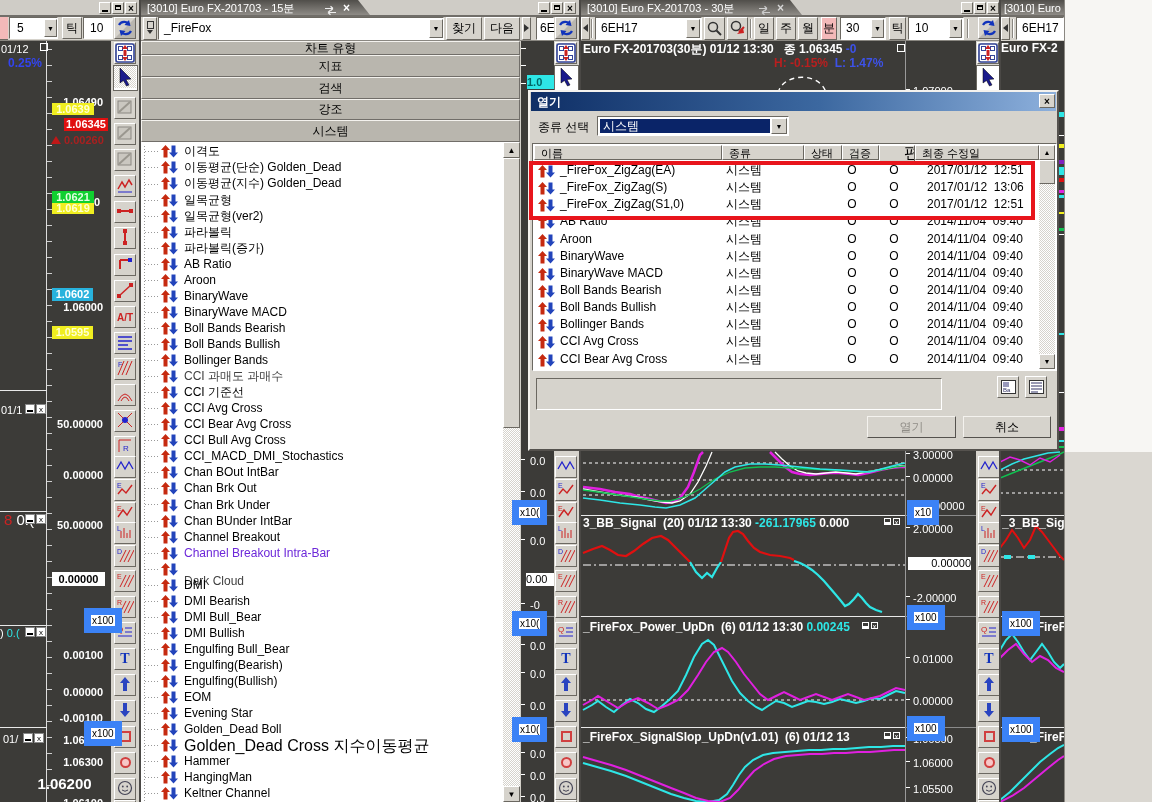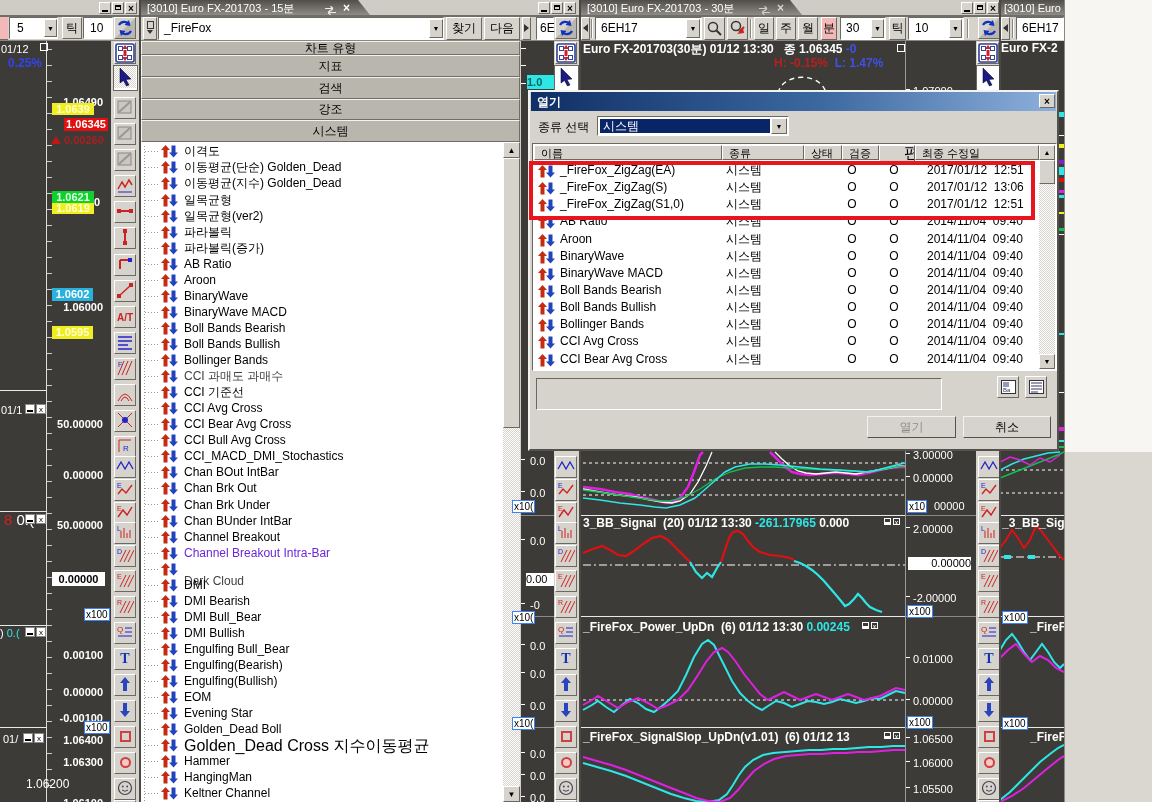--- a/index.html
+++ b/index.html
@@ -3,21 +3,21 @@
 <style>
 *{margin:0;padding:0;box-sizing:border-box;}
 body{width:1152px;height:802px;overflow:hidden;position:relative;
  font-family:"Liberation Sans",sans-serif;background:#d2cfc8;}
 .ab{position:absolute;}
 .tbtn{position:absolute;background:#d6d3cc;border-top:1px solid #fff;border-left:1px solid #fff;
  border-right:1px solid #6b6861;border-bottom:1px solid #6b6861;color:#000;text-align:center;}
 .sunk{border-top:1px solid #6b6861;border-left:1px solid #6b6861;border-right:1px solid #fff;border-bottom:1px solid #fff;}
 .white{background:#fff;}
 .dark{background:#3c3b38;}
-.x100{position:absolute;background:#fff;color:#000;font-size:10px;line-height:11px;border:1px solid #3b82f6;padding:0 1px;white-space:pre;}
+.x100{position:absolute;background:#fff;color:#000;font-size:10px;line-height:11px;border:7px solid #3b82f6;padding:0 1px;white-space:pre;}
 .icn{position:absolute;width:22px;height:22px;background:#d6d3cc;border-top:1px solid #fff;border-left:1px solid #fff;border-right:1px solid #6b6861;border-bottom:1px solid #6b6861;font-size:13px;line-height:20px;text-align:center;overflow:hidden;}
 </style></head><body>
 <div class="ab" style="left:0;top:0;width:1152px;height:15px;background:#cfccc6"></div>
 <div class="ab" style="left:0;top:15px;width:1152px;height:2px;background:#716e69"></div>
 <div class="ab" style="left:0;top:17px;width:1065px;height:23px;background:#d6d3cc"></div>
 <div class="ab" style="left:0;top:40px;width:1065px;height:1px;background:#8a8781"></div>
 <div class="ab" style="left:139px;top:0;width:2px;height:802px;background:#4a4845;z-index:30"></div>
 <div class="ab" style="left:579px;top:0;width:2px;height:802px;background:#4a4845;z-index:30"></div>
 <div class="ab" style="left:999px;top:0;width:2px;height:802px;background:#4a4845;z-index:30"></div>
 <div class="ab" style="left:141px;top:0;width:229px;height:15px;background:linear-gradient(180deg,#504e4a,#8e8b86);clip-path:polygon(0 0,calc(100% - 12px) 0,100% 100%,0 100%);z-index:5"></div>
@@ -394,21 +394,21 @@
 <div class="ab" style="left:52px;top:326px;width:41px;height:13px;background:#f0ee20;color:#ffffd2;font-size:11px;font-weight:bold;line-height:13px;text-align:center;z-index:3;overflow:hidden">1.0595</div>
 <div class="ab" style="left:26px;top:418px;color:#fff;font-size:11px;line-height:12px;font-weight:bold;z-index:2;white-space:pre;width:77px;text-align:right">50.00000</div>
 <div class="ab" style="left:26px;top:469px;color:#fff;font-size:11px;line-height:12px;font-weight:bold;z-index:2;white-space:pre;width:77px;text-align:right">0.00000</div>
 <div class="ab" style="left:26px;top:519px;color:#fff;font-size:11px;line-height:12px;font-weight:bold;z-index:2;white-space:pre;width:77px;text-align:right">50.00000</div>
 <div class="ab" style="left:52px;top:572px;width:53px;height:14px;background:#fff;color:#000;font-size:11px;font-weight:bold;line-height:14px;text-align:center;z-index:3">0.00000</div>
 <div class="ab" style="left:26px;top:649px;color:#fff;font-size:11px;line-height:12px;font-weight:bold;z-index:2;white-space:pre;width:77px;text-align:right">0.00100</div>
 <div class="ab" style="left:26px;top:686px;color:#fff;font-size:11px;line-height:12px;font-weight:bold;z-index:2;white-space:pre;width:77px;text-align:right">0.00000</div>
 <div class="ab" style="left:26px;top:712px;color:#fff;font-size:11px;line-height:12px;font-weight:bold;z-index:2;white-space:pre;width:77px;text-align:right">-0.00100</div>
 <div class="ab" style="left:26px;top:734px;color:#fff;font-size:11px;line-height:12px;font-weight:bold;z-index:2;white-space:pre;width:77px;text-align:right">1.06400</div>
 <div class="ab" style="left:26px;top:756px;color:#fff;font-size:11px;line-height:12px;font-weight:bold;z-index:2;white-space:pre;width:77px;text-align:right">1.06300</div>
-<div class="ab" style="left:26px;top:778px;color:#fff;font-size:12px;line-height:12px;font-weight:normal;z-index:2;white-space:pre;width:77px;text-align:left">1.06200</div>
+<div class="ab" style="left:26px;top:778px;color:#fff;font-size:15px;line-height:12px;font-weight:bold;z-index:2;white-space:pre;width:77px;text-align:center">1.06200</div>
 <div class="ab" style="left:26px;top:797px;color:#fff;font-size:11px;line-height:12px;font-weight:bold;z-index:2;white-space:pre;width:77px;text-align:right">1.06100</div>
 <div class="ab" style="left:46px;top:41px;width:1px;height:761px;background:#dcdcdc;z-index:1"></div>
 <div class="ab" style="left:0;top:390px;width:47px;height:1px;background:#e8e8e8;z-index:2"></div>
 <div class="ab" style="left:0;top:511px;width:47px;height:1px;background:#e8e8e8;z-index:2"></div>
 <div class="ab" style="left:0;top:625px;width:47px;height:1px;background:#e8e8e8;z-index:2"></div>
 <div class="ab" style="left:0;top:727px;width:47px;height:1px;background:#e8e8e8;z-index:2"></div>
 <div class="ab" style="left:1px;top:404px;color:#fff;font-size:11px;line-height:12px;font-weight:normal;z-index:2;white-space:pre">01/1</div>
 <div class="ab" style="left:25px;top:404px;width:10px;height:10px;background:#fff;border:1px solid #888;z-index:3">
     <div style="width:6px;height:2px;background:#000;margin:5px auto 0"></div>
   </div>

